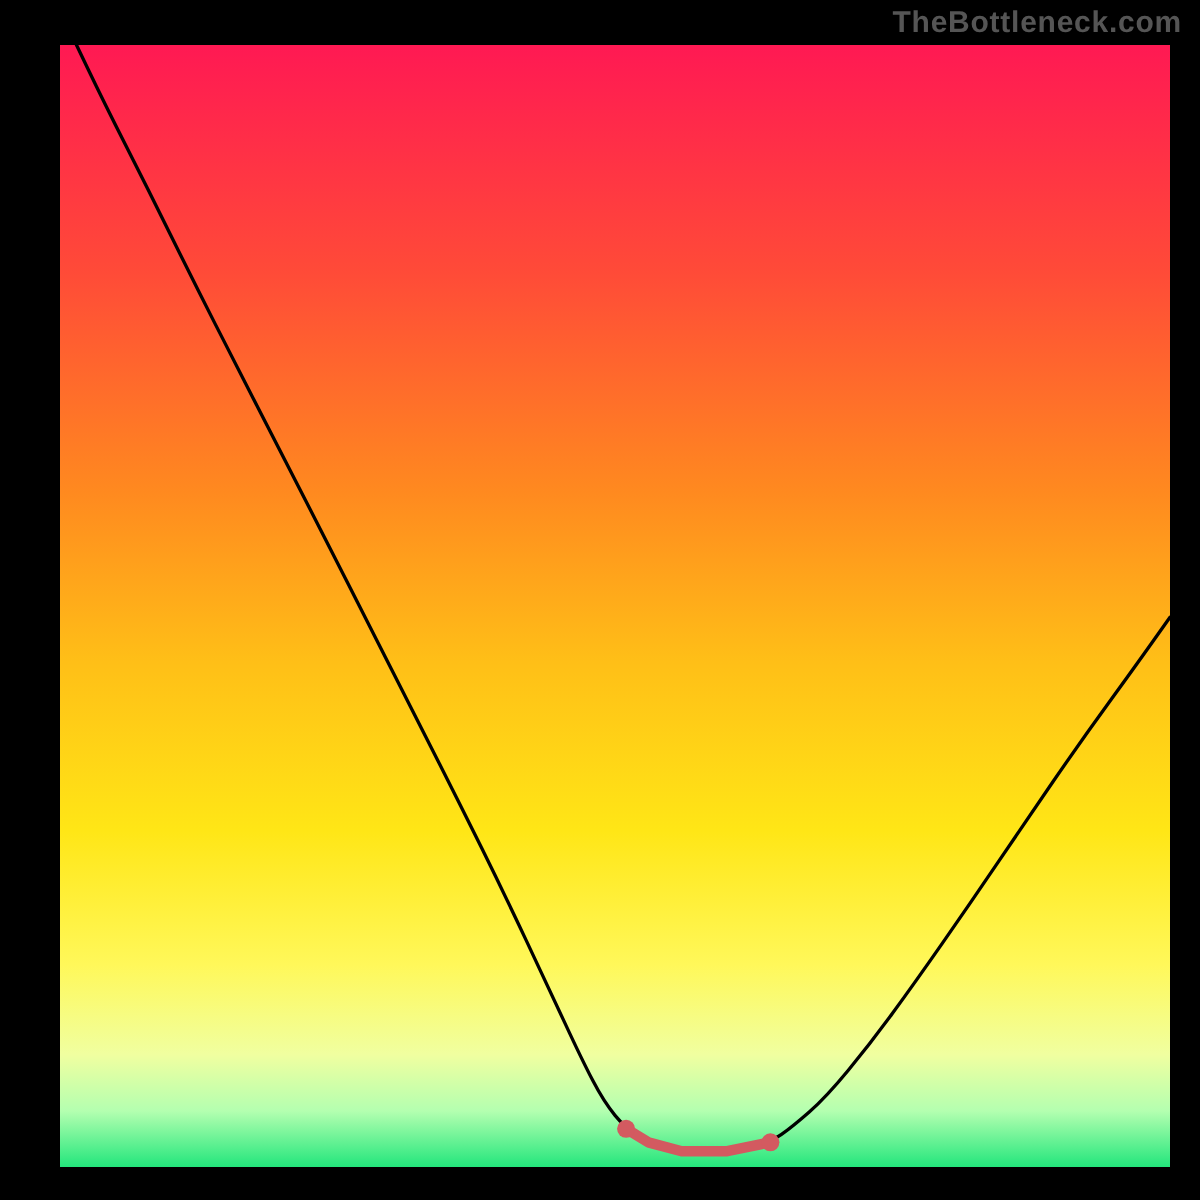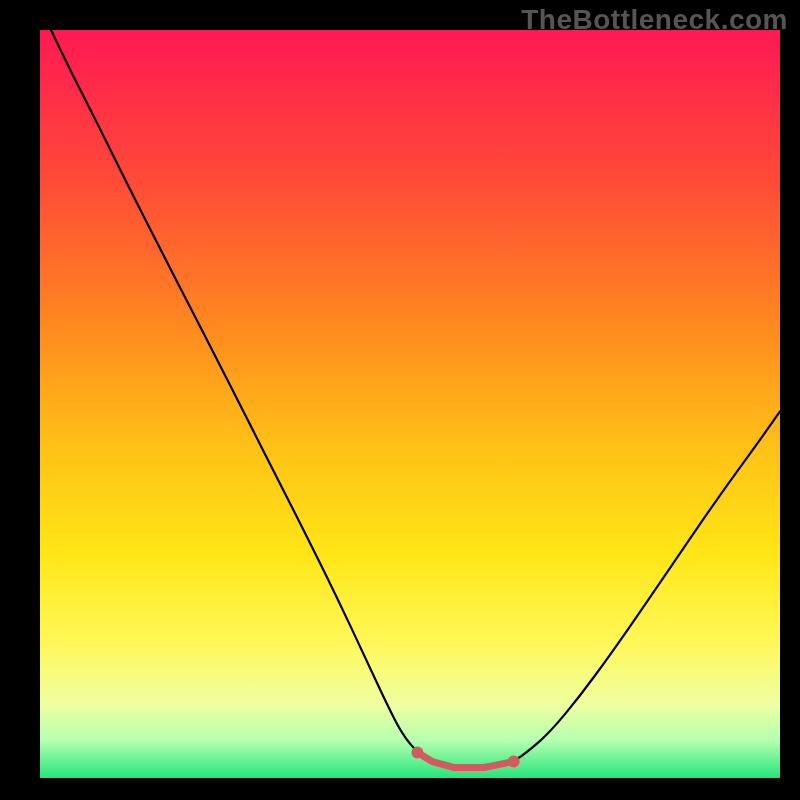--- a/index.html
+++ b/index.html
@@ -15,21 +15,21 @@
     position: relative;
     width: 800px;
     height: 800px;
     background: #000;
   }
   .watermark {
     position: absolute;
     top: 4px;
     right: 12px;
     color: #555;
-    font-size: 28px;
+    font-size: 20px;
     font-weight: 600;
     letter-spacing: 0.5px;
     z-index: 10;
     user-select: none;
     margin-left: 47px;
   }
   svg.plot {
     position: absolute;
     top: 0;
     left: 0;

